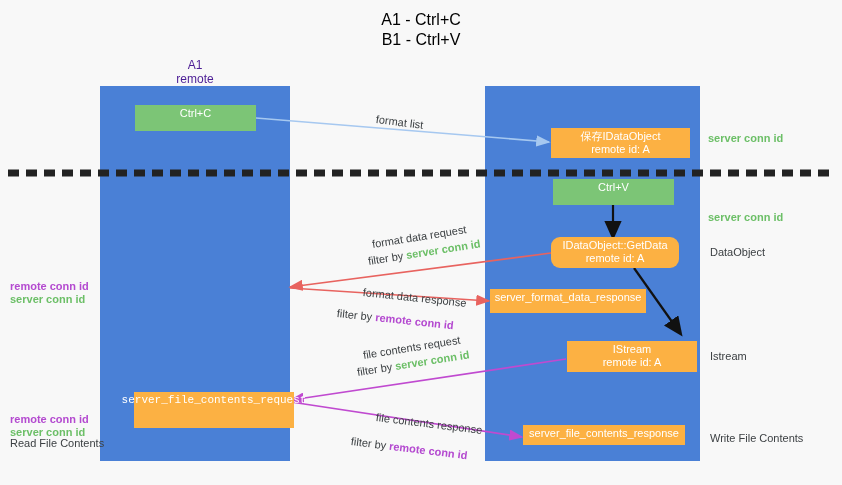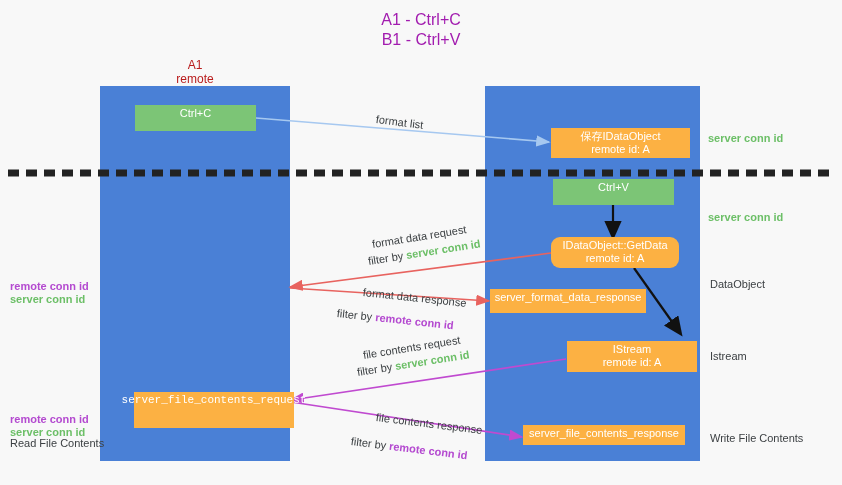--- a/index.html
+++ b/index.html
@@ -21,29 +21,29 @@
     height: 485px;
   }
   .abs { position: absolute; }
 
   
   .title {
     left: 0; top: 10px;
     width: 842px;
     text-align: center;
     font-size: 16px;
-    color: #a21caf;
+    color: #000000;
     line-height: 20px;
   }
 
   
   .col-head {
     text-align: center;
     font-size: 12px;
-    color: #b91c1c;
+    color: #4c1d95;
     line-height: 14px;
   }
   .col-head-a { left: 100px; top: 58px; width: 190px; }
   .col-head-b { left: 485px; top: 58px; width: 215px; }
 
   
   .lane {
     background: #4a80d6;
     top: 86px;
     height: 375px;
@@ -182,21 +182,21 @@
   </div>
 
   <div class="abs box box-orange" style="left:523px; top:425px; width:162px; height:20px;">
     <span>server_file_contents_response</span>
   </div>
 
   <div class="abs side-label lbl-green" style="left:708px; top:131px;">server conn id</div>
 
   <div class="abs side-label lbl-green" style="left:708px; top:210px;">server conn id</div>
 
-  <div class="abs side-label lbl-dark" style="left:710px; top:245px;margin-top:32px;">DataObject</div>
+  <div class="abs side-label lbl-dark" style="left:710px; top:245px;">DataObject</div>
 
   <div class="abs side-label lbl-dark" style="left:710px; top:349px;">Istream</div>
 
   <div class="abs side-label lbl-dark" style="left:710px; top:431px;">Write File Contents</div>
 
   <div class="abs side-label lbl-purple" style="left:10px; top:279px;">remote conn id</div>
   <div class="abs side-label lbl-green" style="left:10px; top:292px;">server conn id</div>
 
   <div class="abs side-label lbl-dark" style="left:10px; top:392px;margin-top:44px;">Read File Contents</div>
   <div class="abs side-label lbl-purple" style="left:10px; top:412px;">remote conn id</div>

